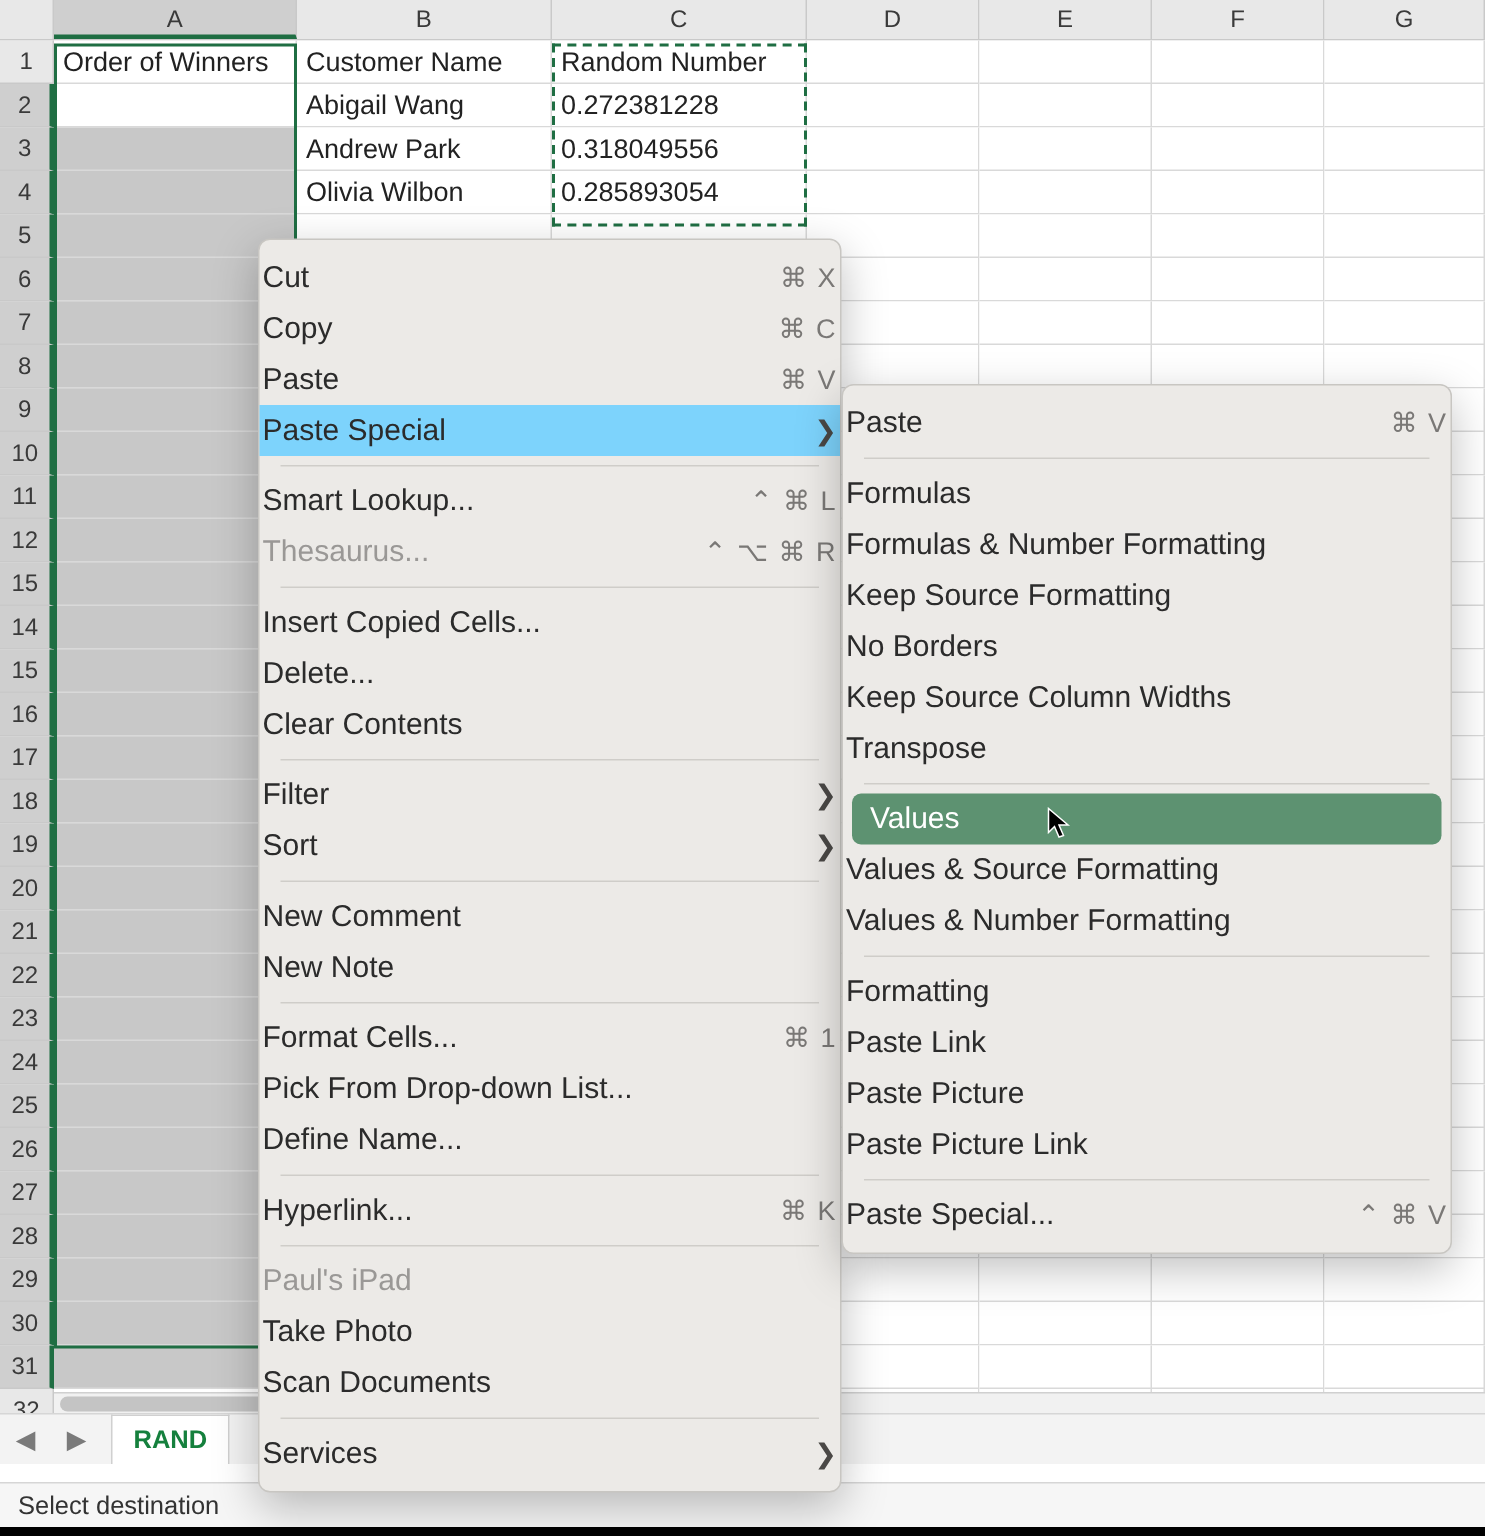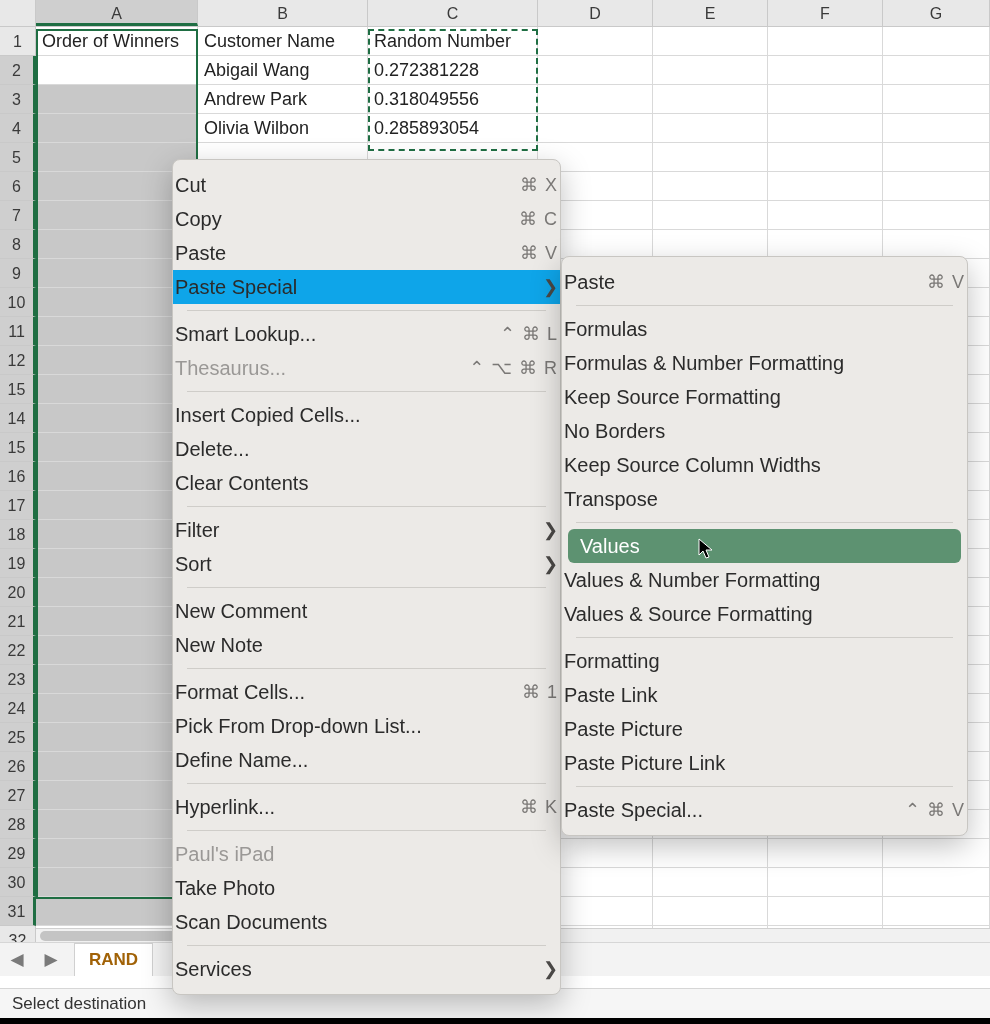--- a/index.html
+++ b/index.html
@@ -127,21 +127,21 @@
   }
   .menu-item {
     display: flex;
     align-items: center;
     justify-content: space-between;
     padding: 5px 2px;
     line-height: 24px;
     cursor: default;
   }
   .menu-item.hover {
-    background: #0ea5e9;
+    background: #7dd3fc;
     gap: 28px;
   }
   .menu-item.sel {
     background: #5d9271;
     color: #ffffff;
     border-radius: 6px;
     margin: 0 6px;
     padding: 5px 12px;
   }
   .menu-item.disabled { color: #9a9896; }
@@ -197,21 +197,21 @@
     border-top: 1px solid #d6d6d6;
     display:flex;
     align-items:center;
     font-size:17px;
   }
   .sheet-nav {
     width: 34px; text-align:center; color:#7a7a7a;
   }
   .sheet-tab {
     padding: 6px 14px;
-    color:#a16207;
+    color:#15803d;
     font-weight:600;
     border-top:2px solid transparent;
     background:#fff;
     border:1px solid #d0d0d0;
     border-bottom:none;
     margin-left:6px;
   }
   .status-bar {
     position:absolute;
     left:0; right:0;
@@ -677,24 +677,24 @@
       <span>Keep Source Column Widths</span>
     </div>
     <div class="menu-item">
       <span>Transpose</span>
     </div>
     <div class="menu-sep"></div>
     <div class="menu-item sel">
       <span>Values</span>
     </div>
     <div class="menu-item">
+      <span>Values &amp; Source Formatting</span>
+    </div>
+    <div class="menu-item">
       <span>Values &amp; Number Formatting</span>
-    </div>
-    <div class="menu-item">
-      <span>Values &amp; Source Formatting</span>
     </div>
     <div class="menu-sep"></div>
     <div class="menu-item">
       <span>Formatting</span>
     </div>
     <div class="menu-item">
       <span>Paste Link</span>
     </div>
     <div class="menu-item">
       <span>Paste Picture</span>

